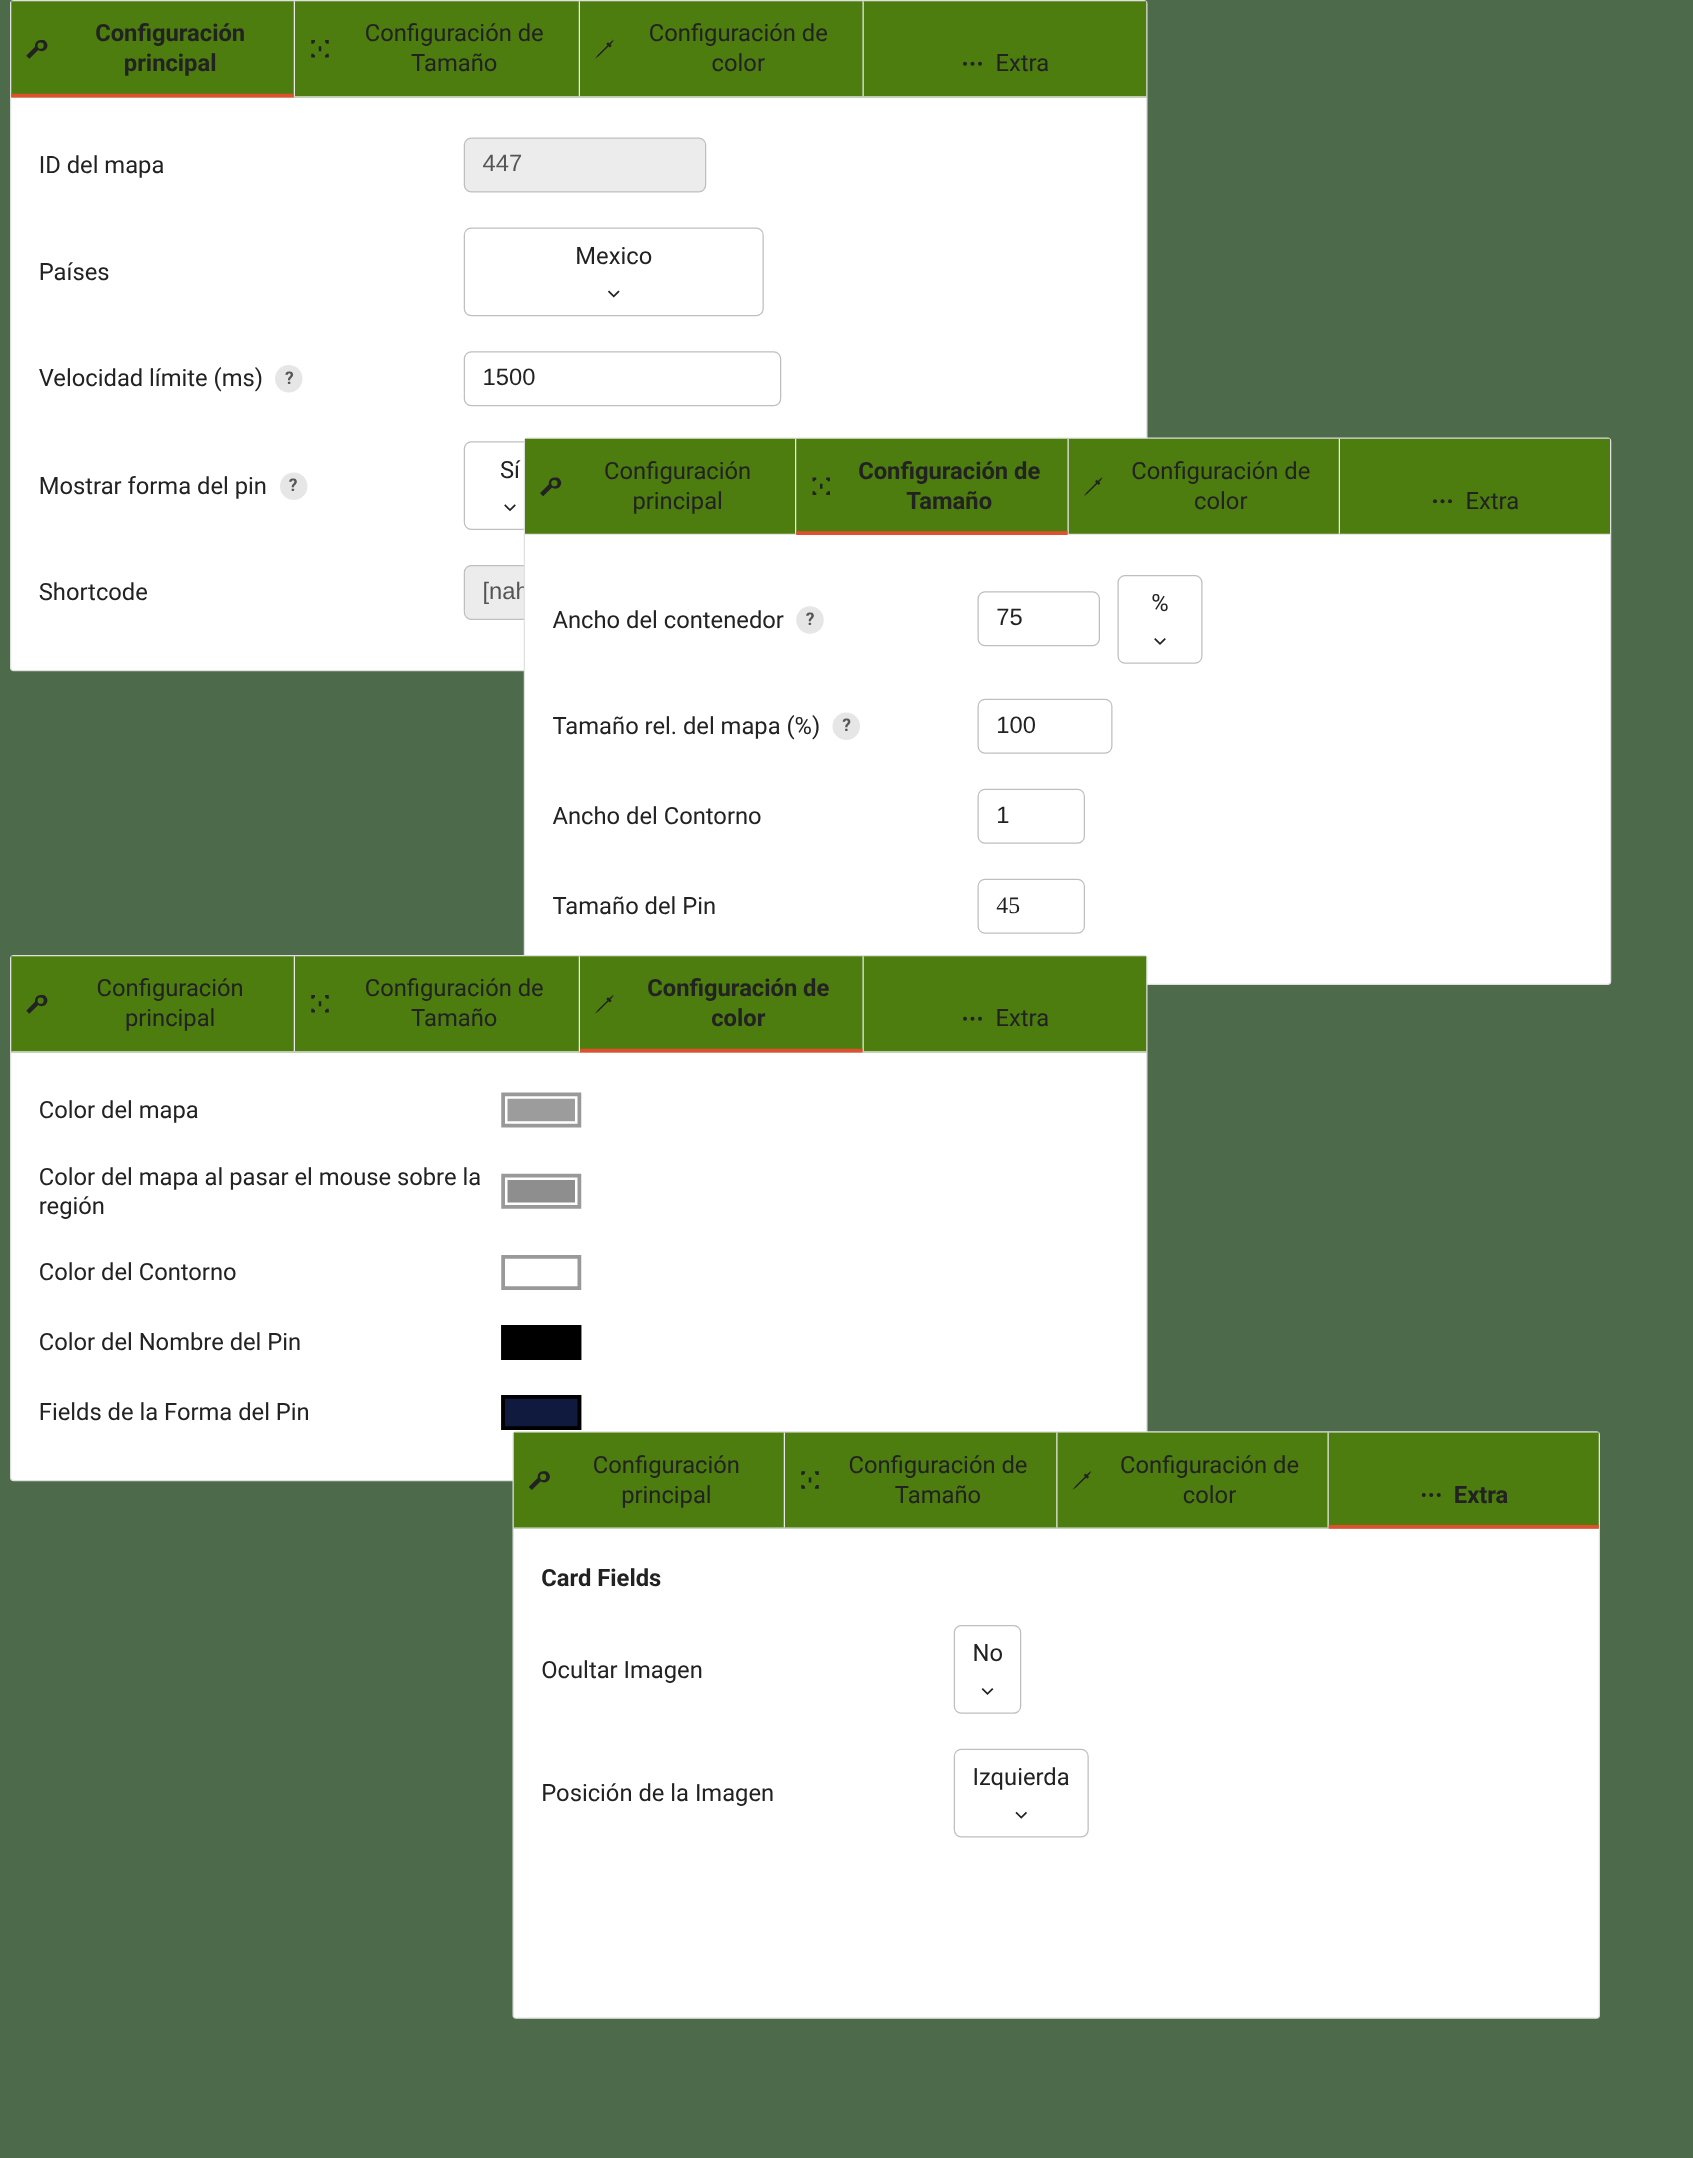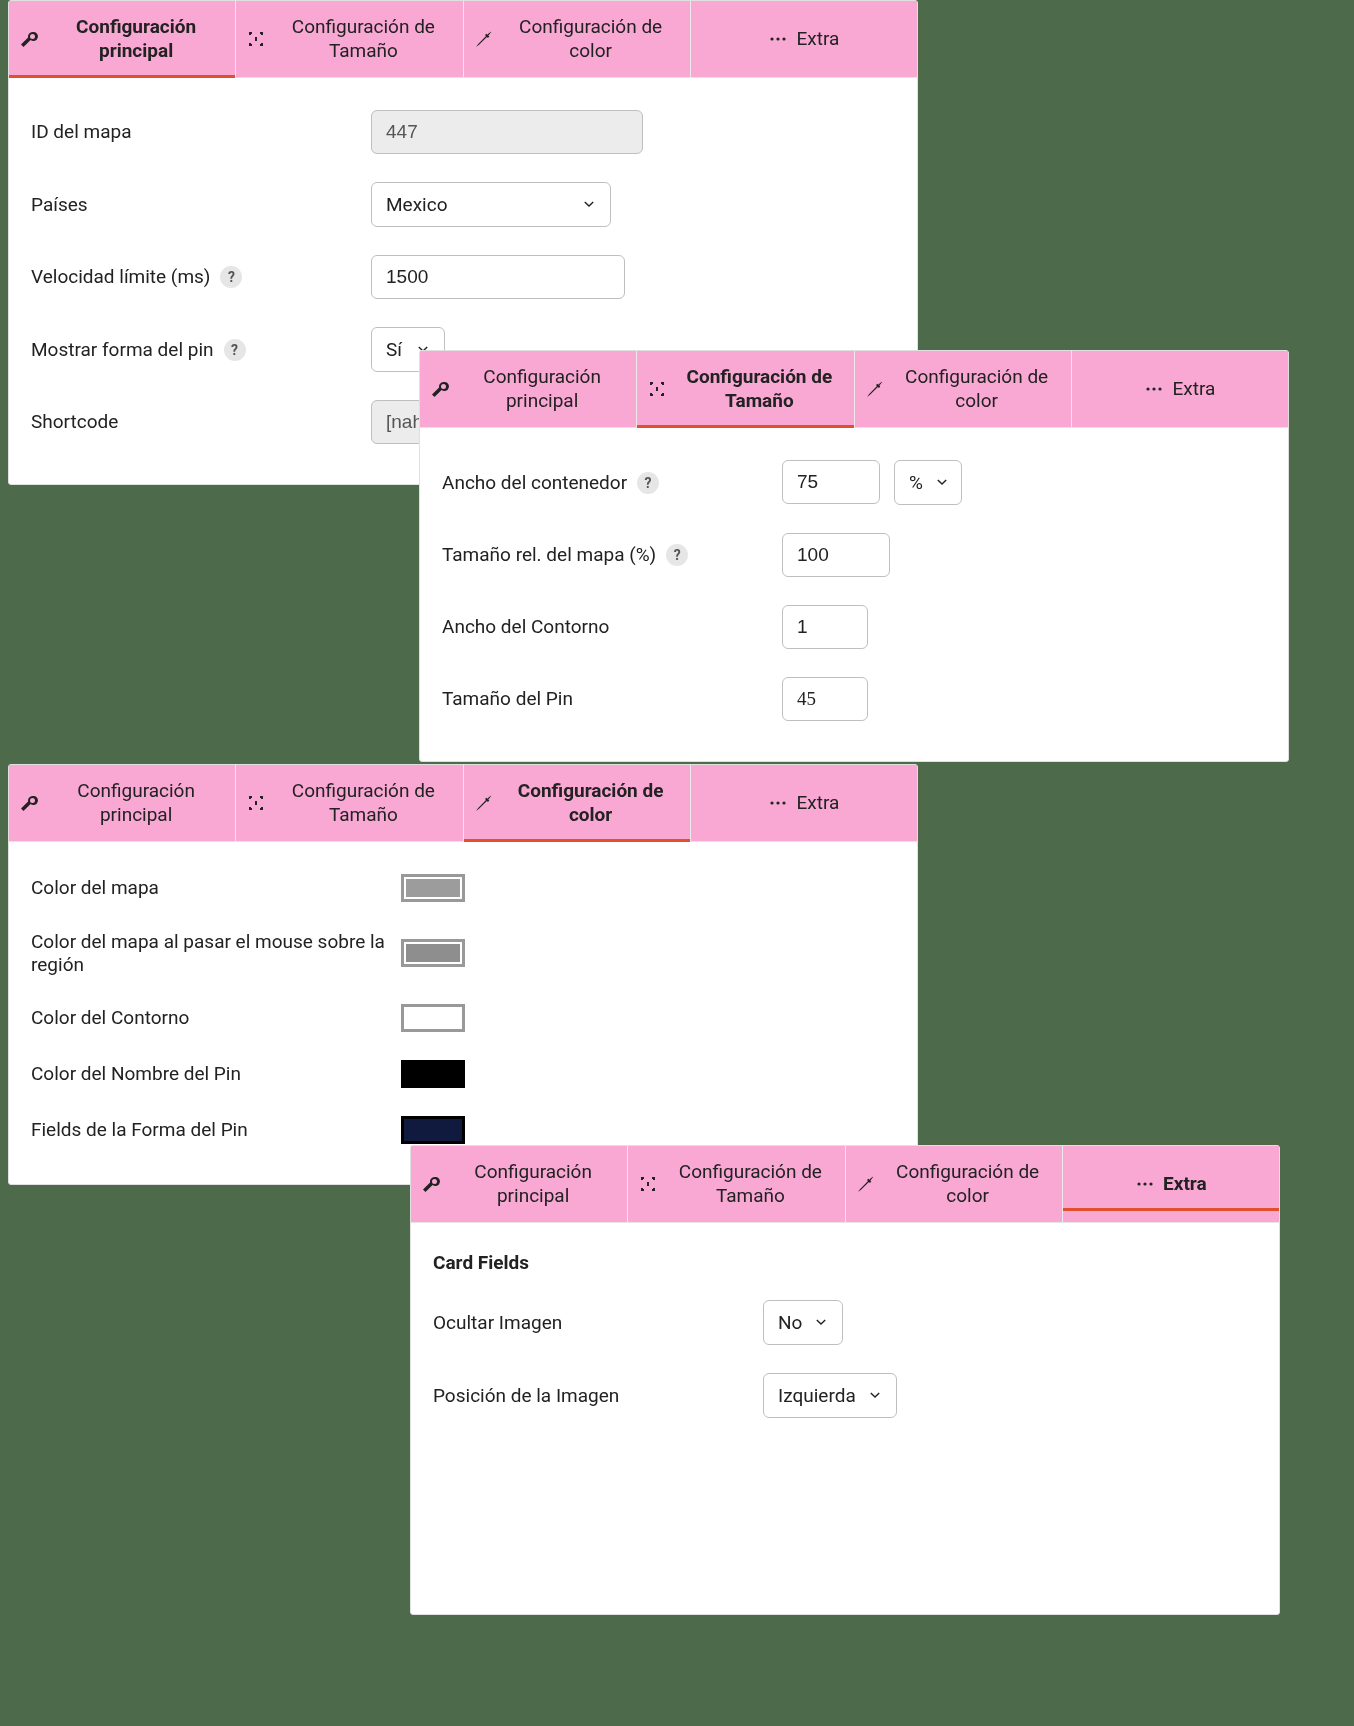--- a/index.html
+++ b/index.html
@@ -13,23 +13,23 @@
     color: #222;
   }
   .panel {
     position: absolute;
     background: #fff;
     border: 1px solid #e0e0e0;
     border-radius: 3px;
   }
   .tabbar {
     display: flex;
-    background: #f9a8d4;
+    background: #4d7c0f;
     border-bottom: 1px solid #e5e5e5;
-    align-items: center;
+    align-items: flex-end;
   }
   .tab {
     flex: 1;
     display: flex;
     align-items: center;
     justify-content: center;
     padding: 14px 10px;
     gap: 8px;
     text-align: center;
     cursor: pointer;
@@ -90,20 +90,21 @@
   input[disabled] {
     background: #ececec;
     color: #555;
   }
   .select {
     display: inline-flex;
     align-items: center;
     justify-content: space-between;
     gap: 12px;
     cursor: pointer;
+    flex-direction: column;
   }
   .chev {
     width: 14px; height: 14px;
     display: inline-block;
   }
   .chev svg { display: block; }
   .swatch {
     width: 64px; height: 28px;
     border: 3px solid #000;
     cursor: pointer;
@@ -182,21 +183,21 @@
         </span>
       <span class="tab-text">Extra</span>
     </div>
   </div>
   <div class="body">
     <div class="row">
       <div class="labelcol">
           <span>ID del mapa</span>
         </div>
       <div class="ctrlcol">
-          <input type="text" disabled="" style="width: 272px;" value="447">
+          <input type="text" disabled="" style="width: 194px;" value="447">
         </div>
     </div>
     <div class="row">
       <div class="labelcol">
           <span>Países</span>
         </div>
       <div class="ctrlcol">
         <div class="select" style="width:240px">
           <span>Mexico</span>
           <span class="chev">

